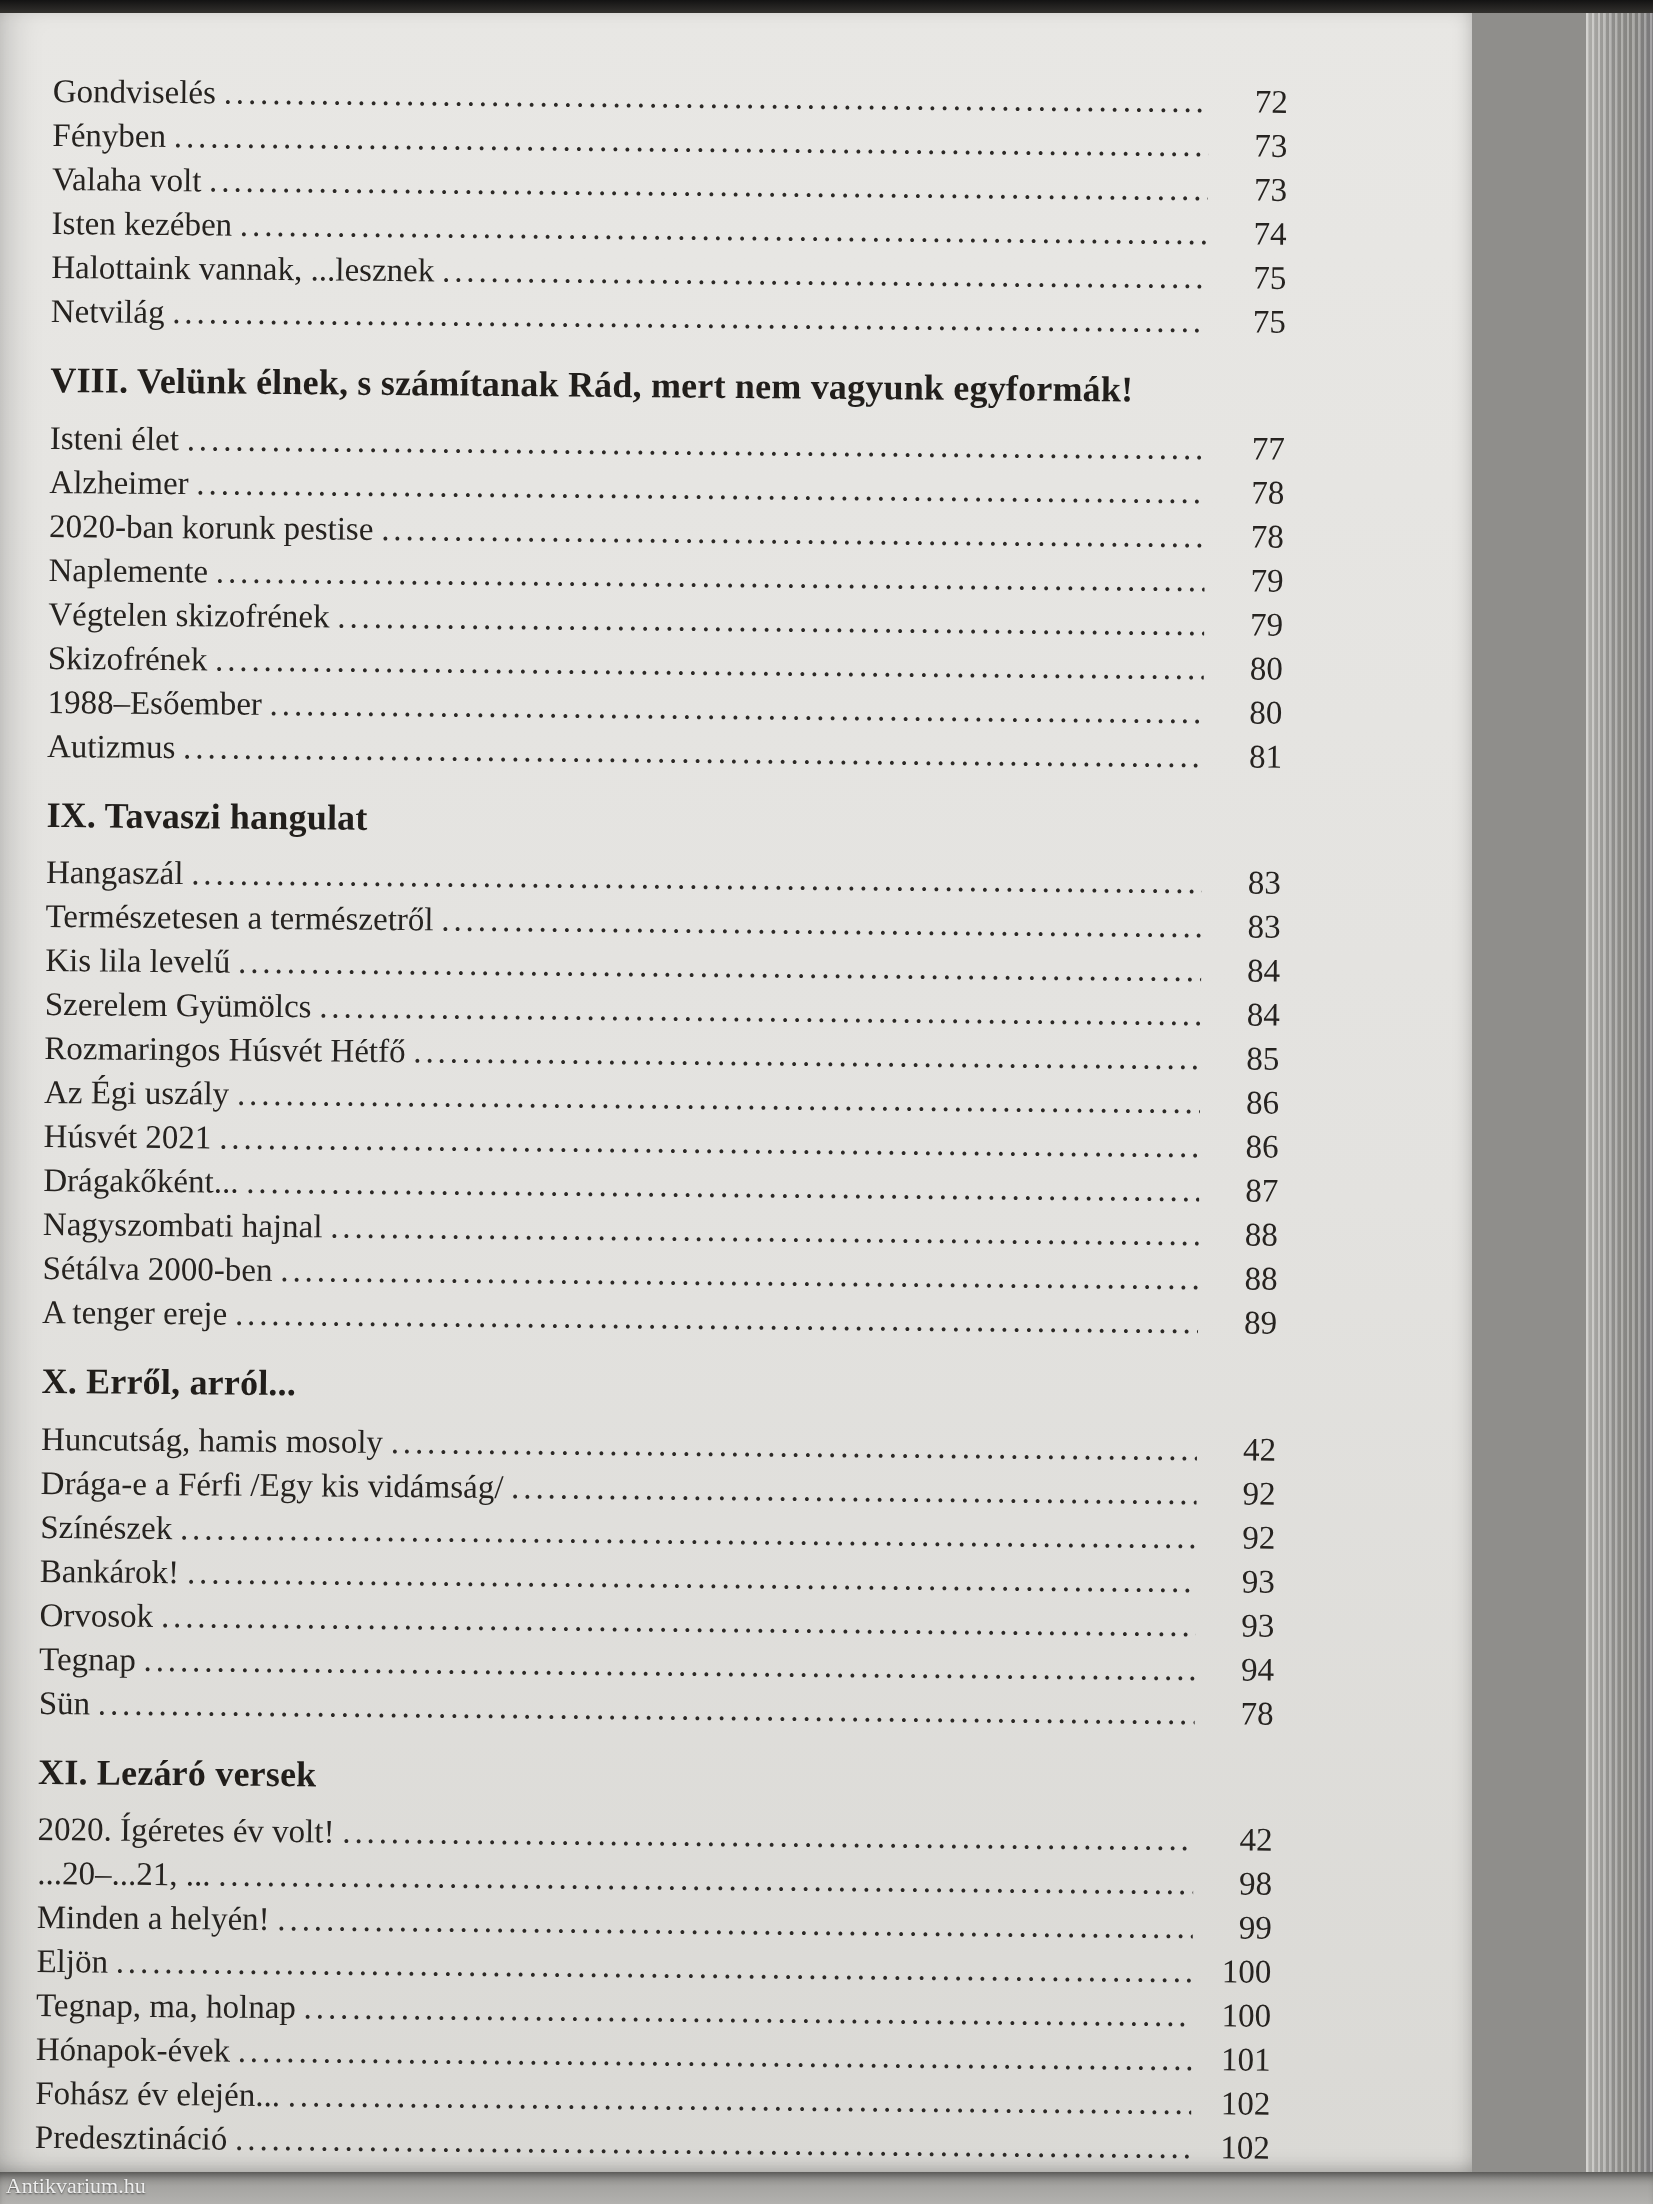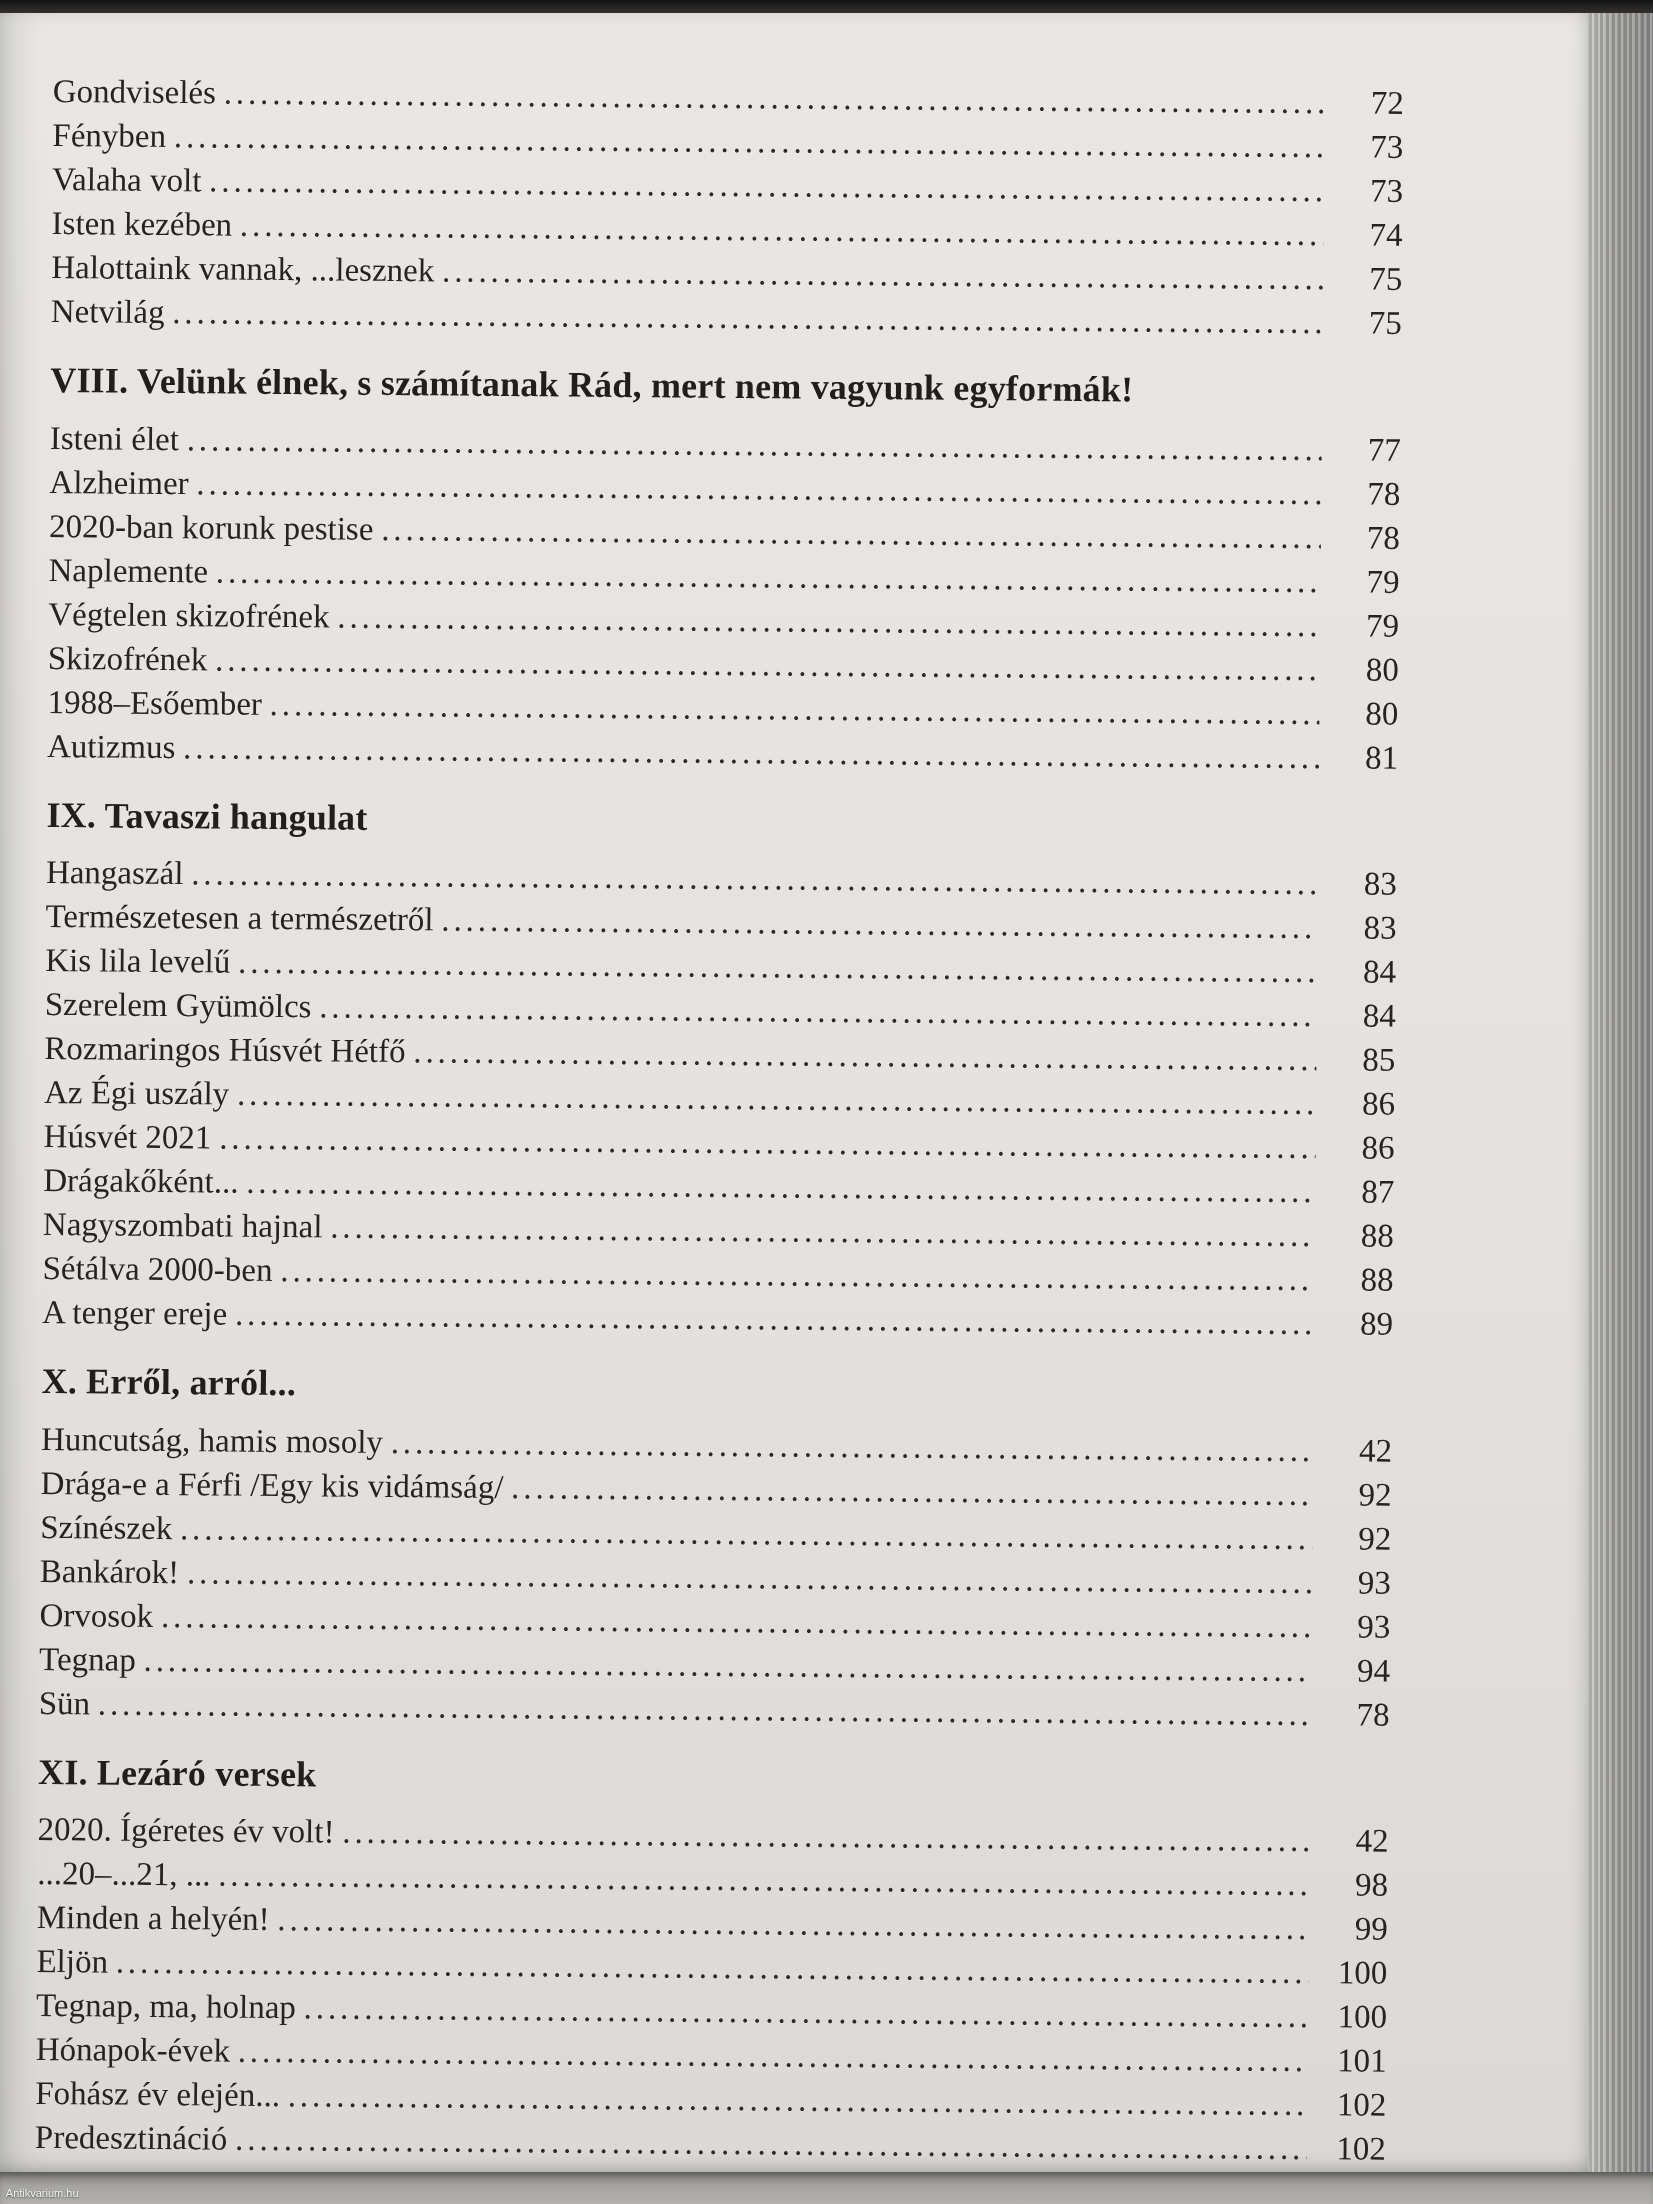--- a/index.html
+++ b/index.html
@@ -44,21 +44,21 @@
     width: 100%; height: 33px;
     background: linear-gradient(180deg, #8c8b88, #a6a5a2 45%, #b3b2af);
     box-shadow: inset 0 6.8px 8.7px -3.9px rgba(0,0,0,0.45);
     z-index: 2;
   }
 
   
   .page {
     position: absolute;
     left: 0; top: 12.6px;
-    width: 1588px;
+    width: 1472px;
     bottom: 33px;
     background: linear-gradient(180deg, #e8e7e4 0%, #e3e2df 55%, #dad9d5 100%);
     box-shadow:
       inset 27px 0 37px -21.3px rgba(0,0,0,0.20),
       inset -9.7px 0 19.4px -8.7px rgba(0,0,0,0.18),
       inset 0 -13.6px 21.3px -13.6px rgba(0,0,0,0.25);
     z-index: 2;
   }
 
   
@@ -105,22 +105,22 @@
     text-align: right;
     font-variant-numeric: oldstyle-nums;
     font-family: Liberation Serif, serif;
   }
 
   .watermark {
     position: absolute;
     left: 5.8px; bottom: 5.8px;
     z-index: 5;
     color: rgba(255,255,255,0.88);
-    font-family: Liberation Sans, sans-serif;
-    font-size: 11px;
+    font-family: Liberation Serif, serif;
+    font-size: 22px;
     text-shadow: 0 1px 1.9px rgba(0,0,0,0.55);
     text-align: right;
   }
 </style>
 </head>
 <body>
 
 <div class="top-strip"></div>
 <div class="fore-edge"></div>
 <div class="bottom-strip"></div>

